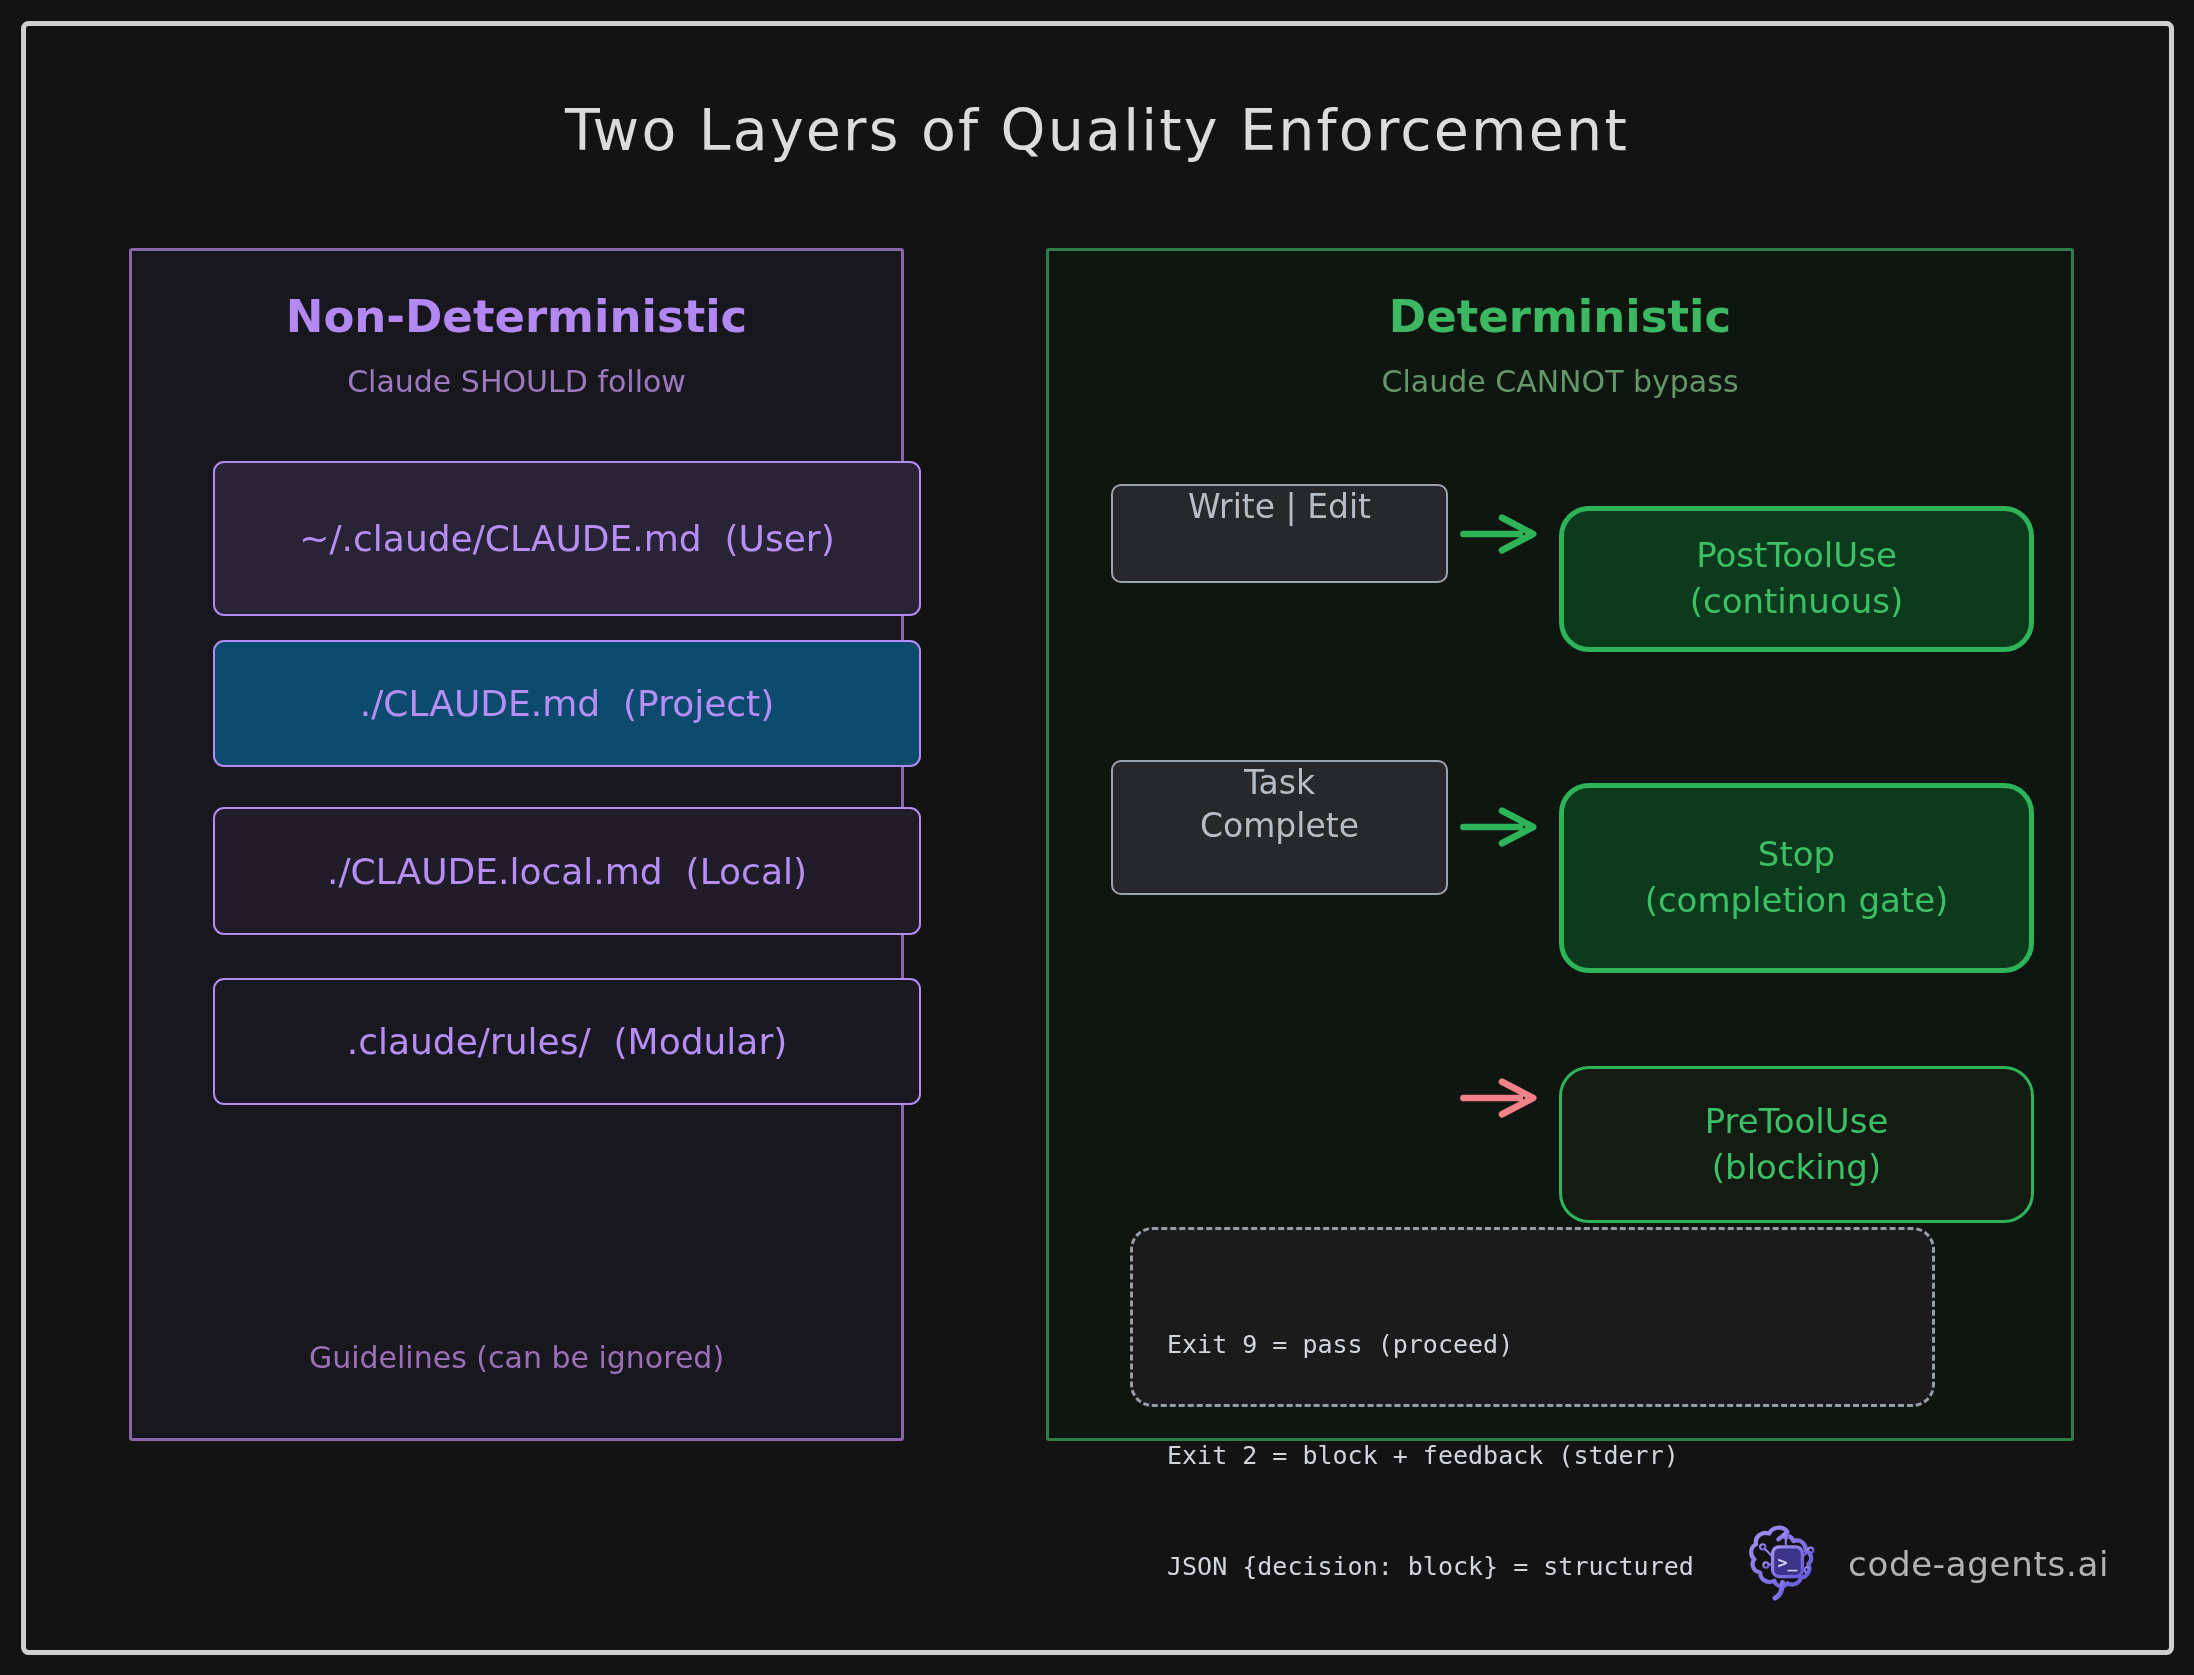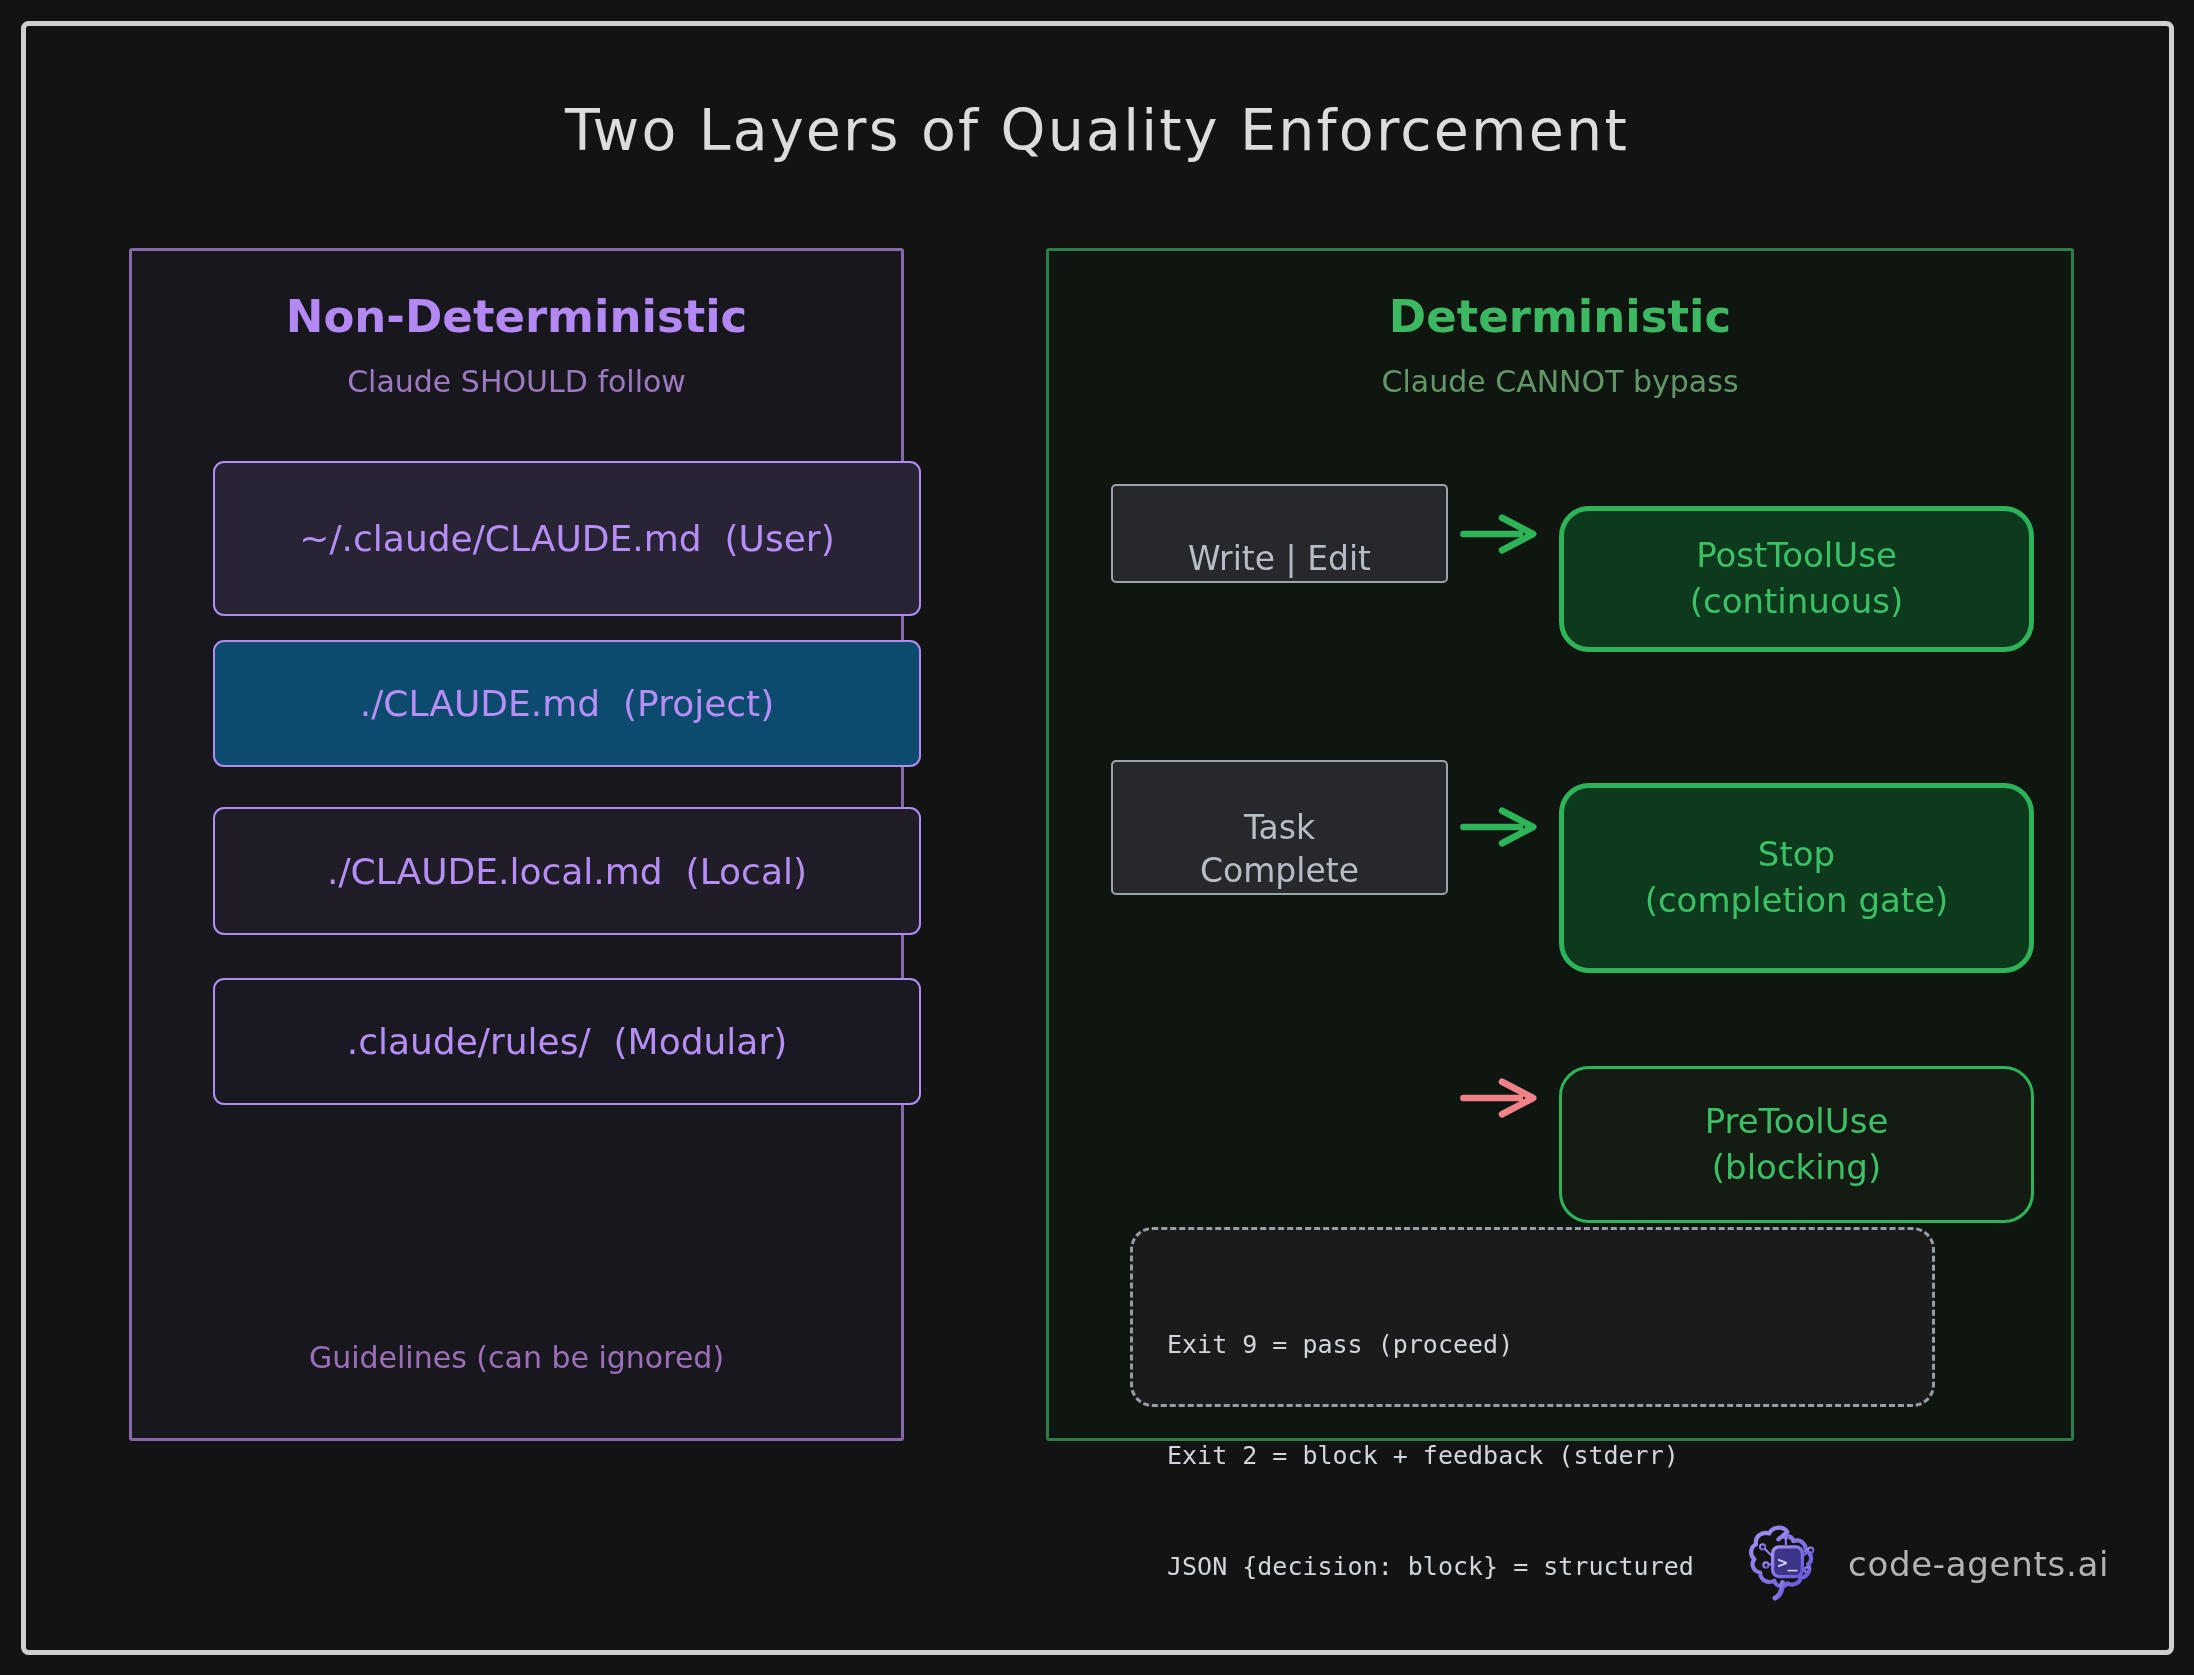--- a/index.html
+++ b/index.html
@@ -84,23 +84,23 @@
     width: 1028px; height: 1193px;
     background: #0f150f;
     border: 3.7px solid #2f7d48;
     border-radius: 3px;
   }
 
   .trigger-box {
     left: 62px; width: 337px;
     background: #27282c;
     border: 2.2px solid #9ba3ad;
-    border-radius: 5px;
+    border-radius: 10px;
     display: flex; flex-direction: column;
-    align-items: center; justify-content: flex-end;
+    align-items: center; justify-content: flex-start;
     font-size: 33px;
     color: #b7bdc6;
     line-height: 1.3;
     white-space: pre;
   }
   .trigger-0 { top: 233px; height: 99px; }
   .trigger-1 { top: 509px; height: 135px; }
   .trigger-2 {
     top: 797px; height: 101px;
     background: #2c2125;

